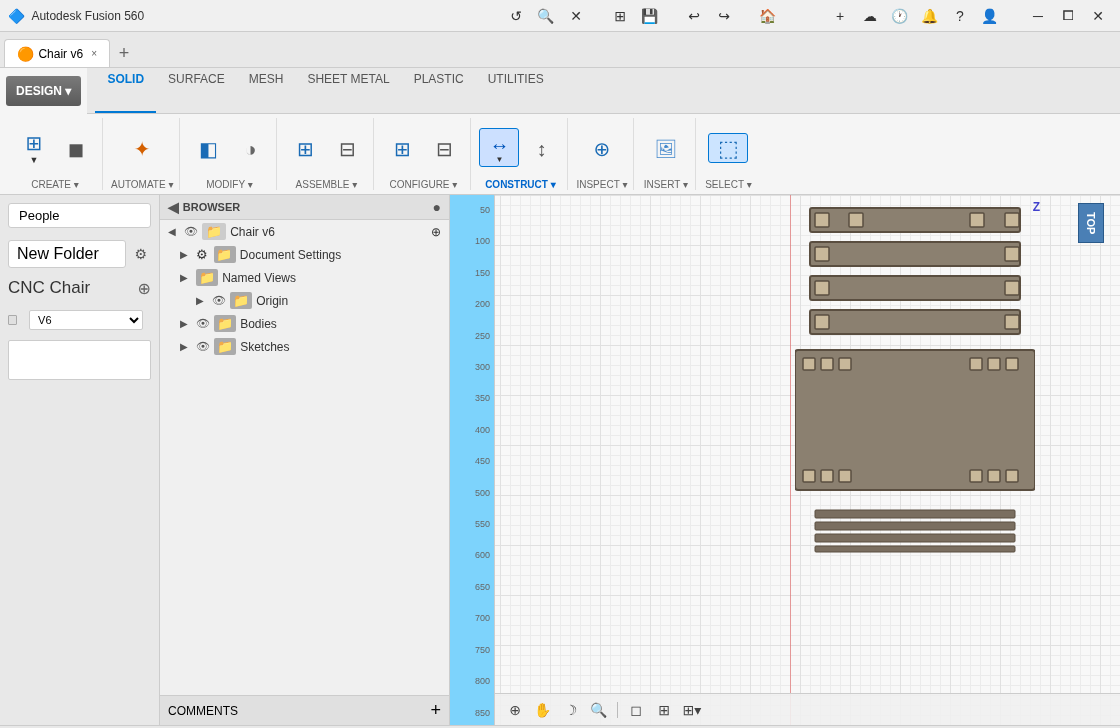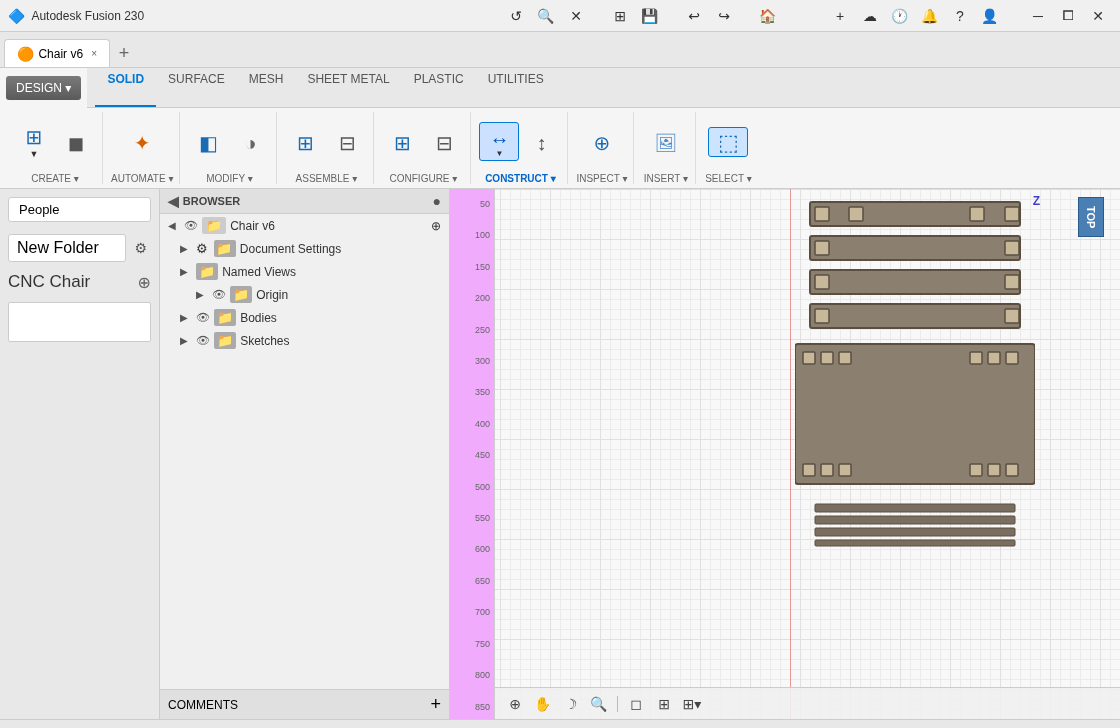--- a/index.html
+++ b/index.html
@@ -125,21 +125,22 @@
       color: white;
       border: none;
       padding: 4px 10px;
       border-radius: 3px;
       font-size: 12px;
       cursor: pointer;
       display: flex;
       align-items: center;
       gap: 4px;
       margin: 8px 6px;
-      height: 24px;
+      height: 30px;
+      font-weight: bold;
     }
 
     
     .main-layout {
       display: flex;
       height: calc(728px - 32px - 36px - 130px);
     }
 
     
     .left-sidebar {
@@ -283,21 +284,21 @@
       top: 0; left: 0; right: 0; bottom: 0;
       background-image:
         linear-gradient(to right, #ebebeb 1px, transparent 1px),
         linear-gradient(to bottom, #ebebeb 1px, transparent 1px);
       background-size: 10px 10px;
     }
     .ruler-left {
       position: absolute;
       left: 0; top: 0; bottom: 0;
       width: 45px;
-      background: #f0abfc;
+      background: #7dd3fc;
       border-right: 1px solid #ccc;
       display: flex;
       flex-direction: column;
       align-items: center;
       padding-top: 10px;
       gap: 14px;
     }
     .ruler-mark {
       font-size: 9px;
       color: #666;
@@ -354,21 +355,21 @@
     
     .icon-blue { color: #1a6bb5; }
     .icon-orange { color: #d46000; }
   </style>
 </head>
 <body>
 
 <div class="title-bar">
   <div class="title-bar-left">
     <span style="font-size:14px; color:#555;">🔷</span>
-    <span style="font-size:12px; color:#333;">Autodesk Fusion 230</span>
+    <span style="font-size:12px; color:#333;">Autodesk Fusion 560</span>
   </div>
   <div class="title-bar-controls">
 
     <button class="title-bar-btn">↺</button>
     <button class="title-bar-btn">🔍</button>
     <button class="title-bar-btn">✕</button>
     <div style="width:12px;"></div>
     <button class="title-bar-btn">⊞</button>
     <button class="title-bar-btn">💾</button>
     <div style="width:12px;"></div>
@@ -539,20 +540,28 @@
   <div class="left-sidebar">
     <button class="people-btn">People</button>
     <div class="folder-row">
       <button class="new-folder-btn">New Folder</button>
       <button class="gear-btn">⚙</button>
     </div>
     <div class="cnc-row">
       <span class="cnc-label">CNC Chair</span>
       <span class="cnc-icon">⊕</span>
     </div>
+    <div style="padding: 2px 8px;">
+      <div style="display:flex; align-items:center; gap:4px;">
+        <div style="width:10px; height:10px; background:#e0e0e0; border:1px solid #aaa; border-radius:1px;"></div>
+        <select class="version-select">
+          <option>V6</option>
+        </select>
+      </div>
+    </div>
     <div class="text-preview"></div>
   </div>
 
   <div class="browser-panel">
     <div class="browser-header">
       <div class="browser-title">
         <span class="browser-collapse">◀</span>
         <span>BROWSER</span>
       </div>
       <span class="browser-close">●</span>

